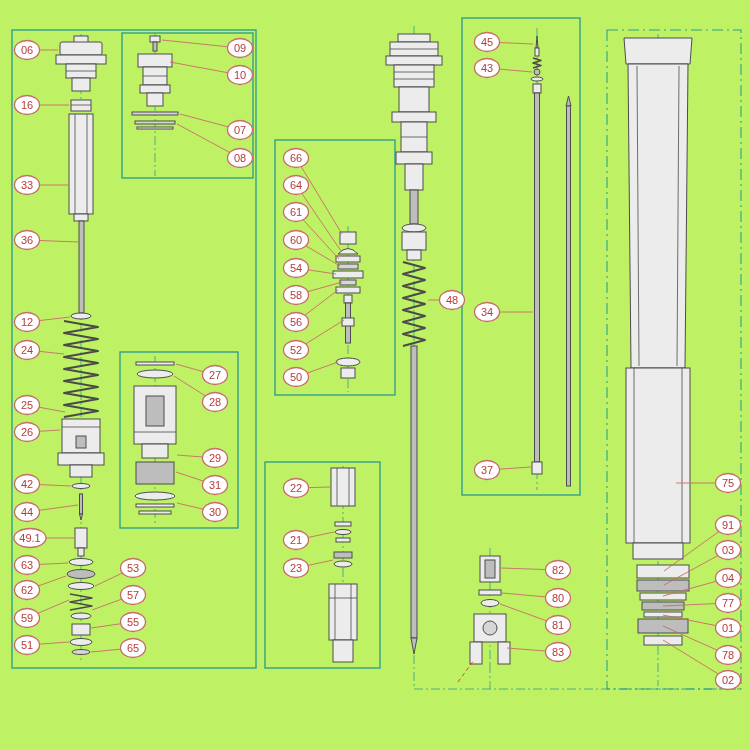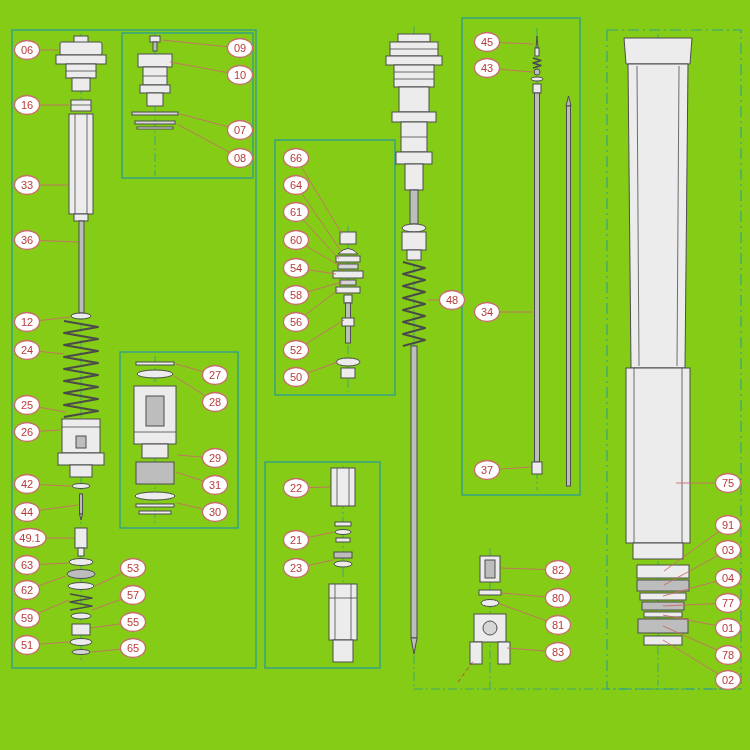--- a/index.html
+++ b/index.html
@@ -1,17 +1,17 @@
 <!DOCTYPE html>
 <html><head>
 <meta charset="utf-8">
 <title>Diagram</title>
 <style>
   html,body{margin:0;padding:0;background:#fff;}
-  #stage{position:relative;width:750px;height:750px;background:#84cc16;overflow:hidden;
+  #stage{position:relative;width:750px;height:750px;background:#bef264;overflow:hidden;
          font-family:"Liberation Sans",sans-serif;}
   svg{display:block;}
   .part{stroke:#4d4d4d;stroke-width:1;fill:#ececec;}
   .part-dark{fill:#bdbdbd;}
   .part-mid{fill:#d6d6d6;}
   .part-line{stroke:#4d4d4d;stroke-width:0.8;fill:none;}
   .spring{stroke:#4a4a4a;stroke-width:2;fill:none;stroke-linejoin:round;}
   .spring-thin{stroke:#4a4a4a;stroke-width:1.4;fill:none;stroke-linejoin:round;}
   .cl{stroke:#2fa08c;stroke-width:0.8;fill:none;stroke-dasharray:9 3 2 3;}
   .tealbox{fill:none;stroke:#2fa08c;stroke-width:1.4;}

